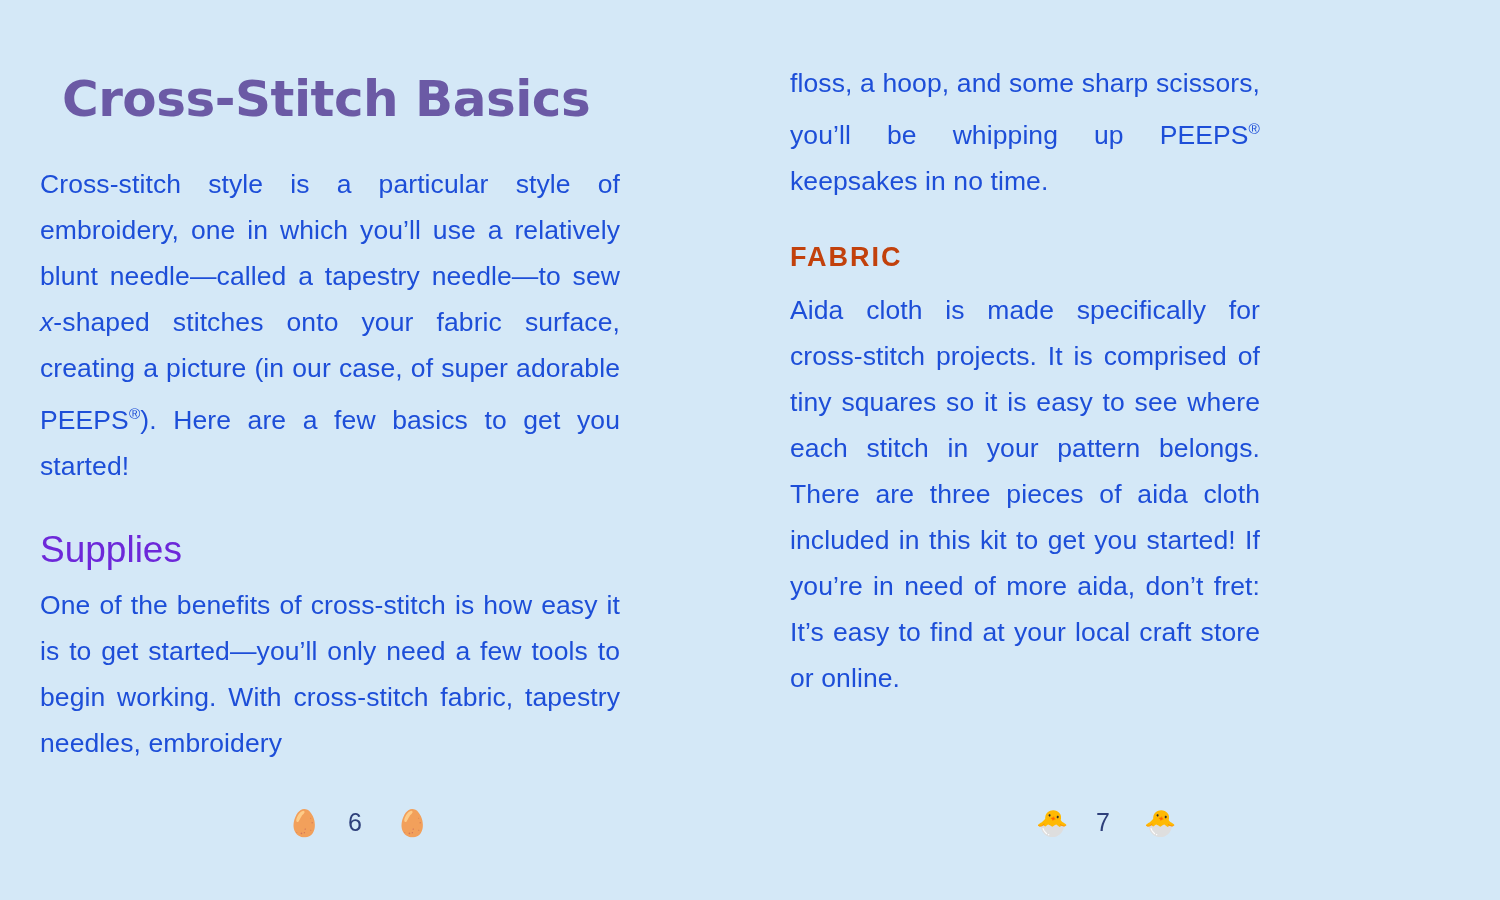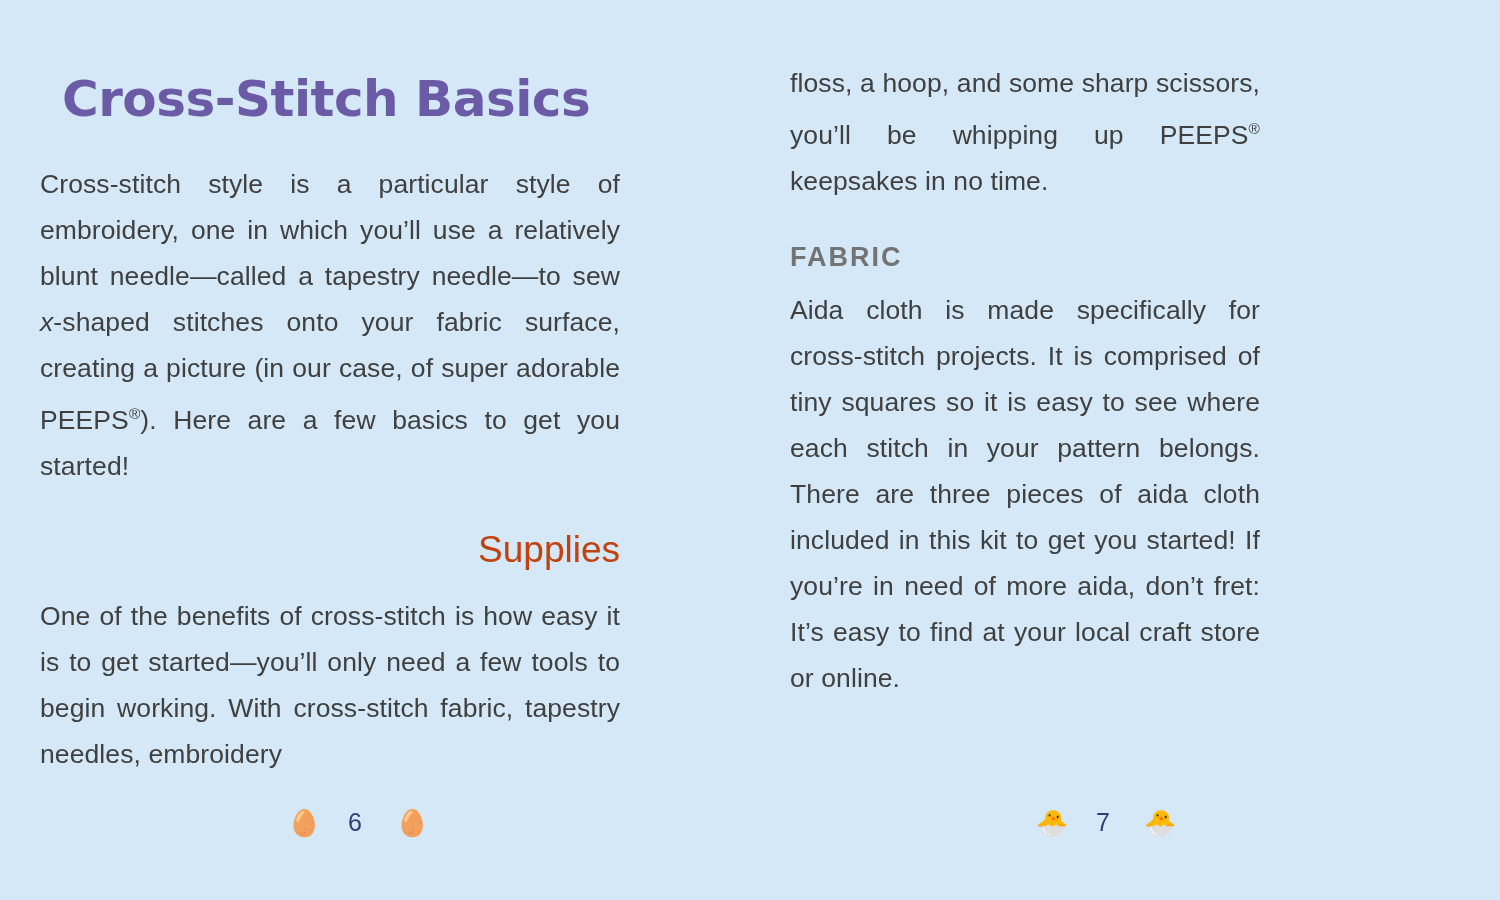--- a/index.html
+++ b/index.html
@@ -42,37 +42,37 @@
     font-weight: bold;
     color: #6b5aa5;
     letter-spacing: -0.5px;
     margin: 12px 0 34px 22px;
     line-height: 1.1;
   }
   h2.section-head {
     font-family: "Liberation Sans", sans-serif;
     font-size: 37px;
     font-weight: normal;
-    color: #c2410c;
-    text-align: right;
-    margin: 40px 0 22px 0;
+    color: #6d28d9;
+    text-align: left;
+    margin: 40px 0 11px 0;
   }
   h3.sub-head {
     font-family: "Liberation Sans", sans-serif;
     font-size: 27px;
     font-weight: bold;
-    color: #737373;
+    color: #c2410c;
     letter-spacing: 2px;
     margin: 38px 0 14px 0;
   }
   p.body-text {
     font-family: "Liberation Sans", sans-serif;
     font-size: 26.5px;
     line-height: 46px;
-    color: #404040;
+    color: #1d4ed8;
     margin: 0 0 10px 0;
     text-align: justify;
     text-justify: inter-word;
     letter-spacing: 0.1px;
   }
   p.body-text.last-left {
     margin-bottom: 11px;
   }
   .italic {
     font-style: italic;

